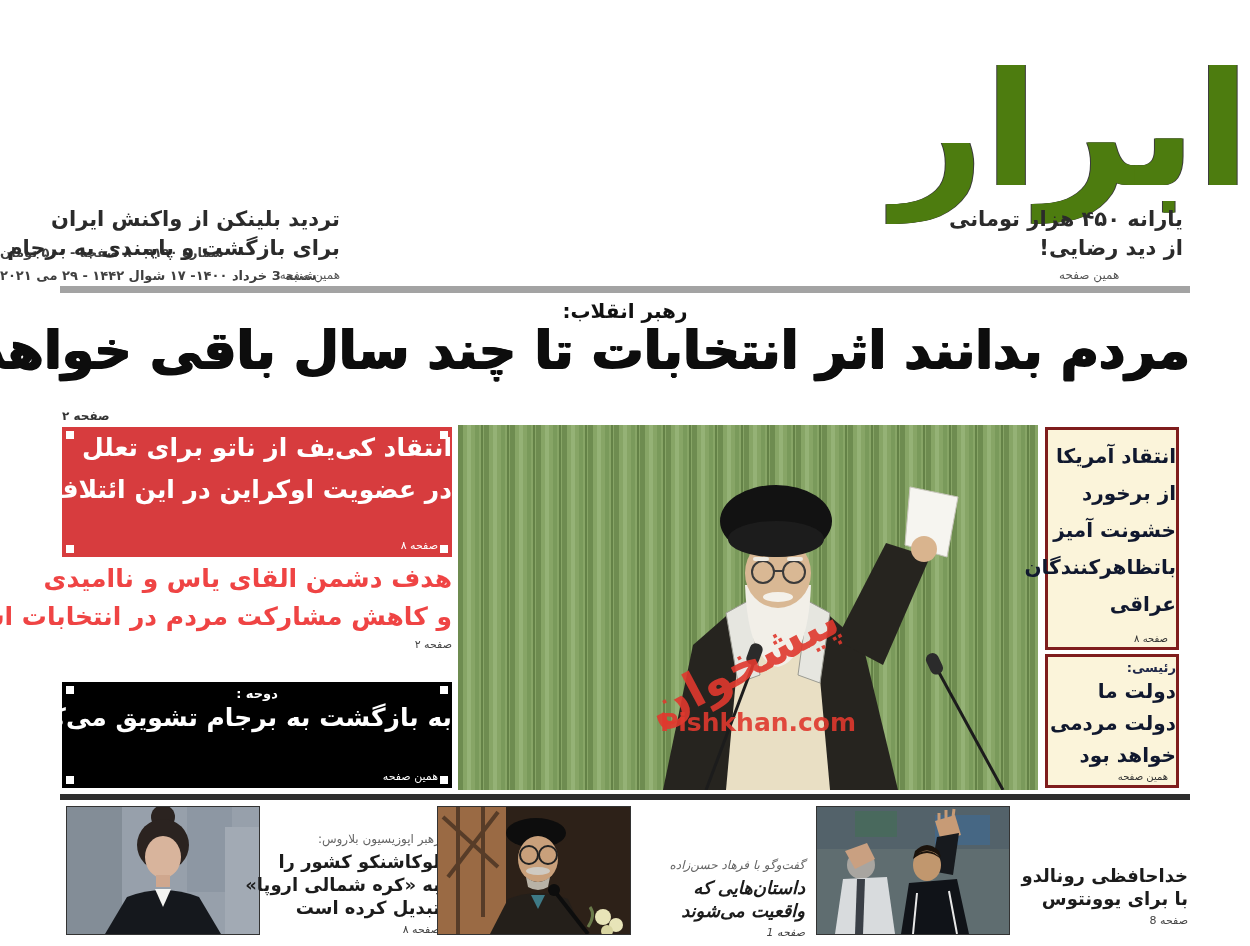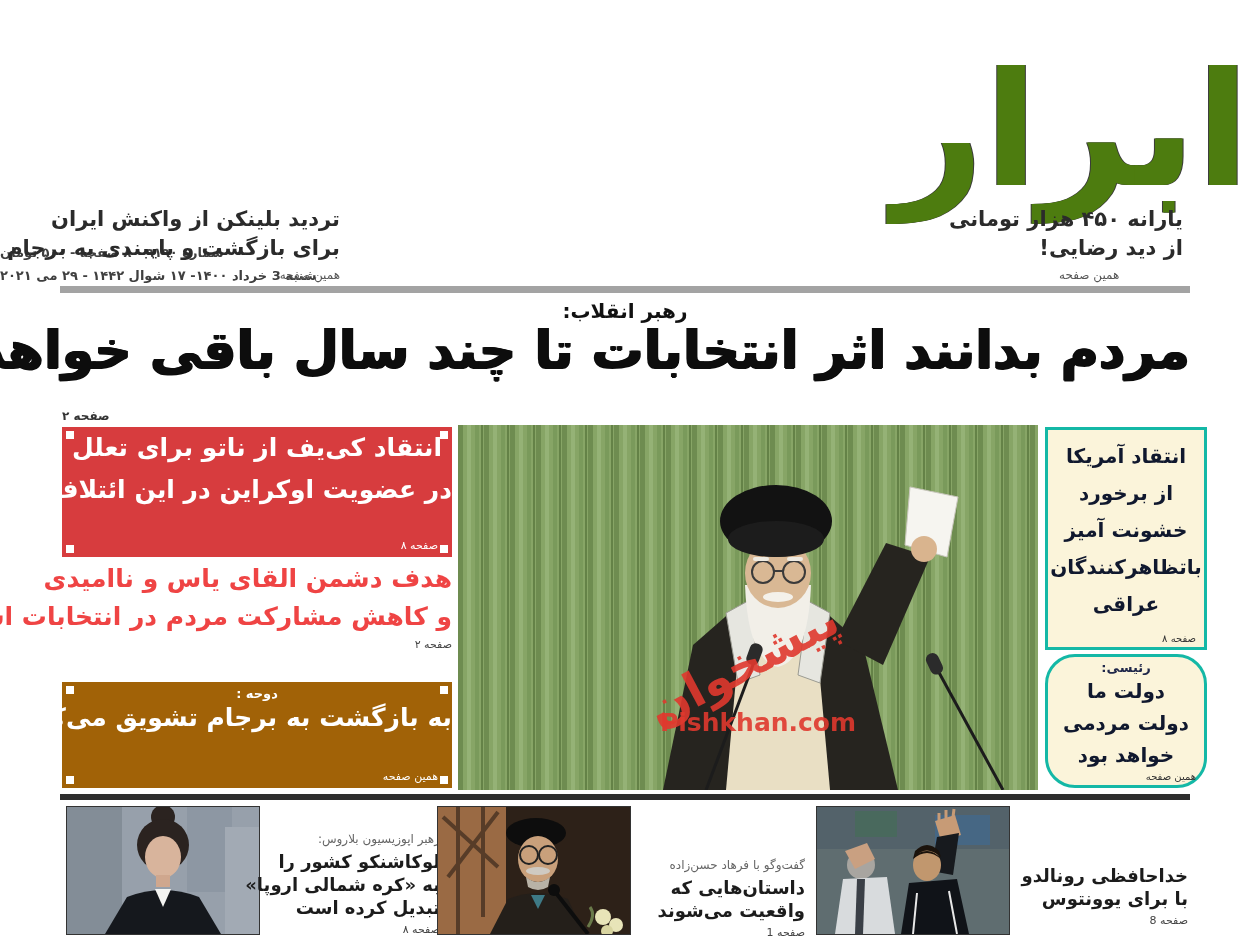--- a/index.html
+++ b/index.html
@@ -34,55 +34,55 @@
   .lead-kicker{left:0;right:0;top:299px;text-align:center;font-size:20px;font-weight:bold;color:#111;}
   .lead-headline{
     left:60px;width:1130px;top:320px;text-align:center;
     font-size:52px;font-weight:bold;letter-spacing:-0.5px;color:#0d0d0d;
     text-shadow:1px 0 #0d0d0d,-1px 0 #0d0d0d,0 1px #0d0d0d;
     white-space:nowrap;
   }
   .lead-ref{left:62px;top:409px;font-size:12px;font-weight:bold;color:#333;}
 
   
-  .red-box{left:62px;top:427px;width:390px;height:130px;background:#d73c3e;color:#fff;text-align:center;}
+  .red-box{left:62px;top:427px;width:390px;height:130px;background:#d73c3e;color:#fff;text-align:right;}
   .red-box .bx-line{font-size:25px;font-weight:bold;line-height:42px;white-space:nowrap;}
   .red-box .bx-line:first-child{margin-top:12px;}
   .bx-ref{position:absolute;bottom:5px;right:14px;font-size:11px;color:#fff;}
   .corner{position:absolute;width:8px;height:8px;background:#fff;}
   .c-tl{top:4px;right:4px;} .c-tr{top:4px;left:4px;}
   .c-bl{bottom:4px;right:4px;} .c-br{bottom:4px;left:4px;}
 
   .sepah-block{left:62px;top:560px;width:390px;height:118px;text-align:center;}
   .sepah-kicker{font-size:14px;font-weight:bold;color:#333;margin-top:2px;}
   .sepah-line{font-size:25px;font-weight:bold;line-height:38px;color:#ef4444;white-space:nowrap;}
   .sepah-ref{text-align:right;font-size:11px;color:#444;margin-top:2px;}
 
-  .blue-box{left:62px;top:682px;width:390px;height:106px;background:#a16207;color:#fff;text-align:center;}
+  .blue-box{left:62px;top:682px;width:390px;height:106px;background:#000000;color:#fff;text-align:center;}
   .blue-kicker{font-size:13px;font-weight:bold;padding-top:4px;}
   .blue-box .bx-line{font-size:25px;font-weight:bold;line-height:33px;white-space:nowrap;}
 
   
-  .cream-box{left:1045px;width:162px;background:#fbf4da;border:3px solid #14b8a6;box-sizing:border-box;text-align:center;}
+  .cream-box{left:1045px;width:134px;background:#fbf4da;border:3px solid #7f1d1d;box-sizing:border-box;text-align:right;}
   .cream-1{top:427px;height:223px;}
-  .cream-2{top:654px;height:134px;border-radius:30px;}
+  .cream-2{top:654px;height:134px;}
   .cream-line{font-size:20px;font-weight:bold;line-height:37px;color:#10182e;white-space:nowrap;}
   .cream-1 .cream-line:first-child{margin-top:8px;}
   .cream-kicker{font-size:13px;font-weight:bold;color:#20284a;margin-top:3px;}
   .cream-2 .cream-line{line-height:32px;}
   .cream-ref{position:absolute;bottom:3px;right:8px;font-size:10px;color:#333;}
 
   
   .main-photo{left:458px;top:425px;width:580px;height:365px;}
   .rule-thick{left:60px;top:794px;width:1130px;height:6px;background:#2e2e2e;}
   .bphoto{top:806px;width:194px;height:129px;border:1px solid #333;box-sizing:border-box;}
   .bp-1{left:66px;} .bp-2{left:437px;} .bp-3{left:816px;}
   .btext{direction:rtl;text-align:right;}
   .bt-1{left:268px;top:832px;width:172px;}
-  .bt-2{left:640px;top:858px;width:165px;}
+  .bt-2{left:640px;top:858px;width:165px;font-style:italic;}
   .bt-3{left:1018px;top:864px;width:170px;}
   .b-kicker{font-size:12px;color:#666;margin-bottom:4px;white-space:nowrap;}
   .b-line{font-size:18px;font-weight:bold;line-height:23px;color:#1c1c1c;white-space:nowrap;}
   .b-ref{font-size:11px;color:#444;margin-top:4px;}
   svg{display:block;}
 </style>
 </head>
 <body>
 
 <div class="page">

